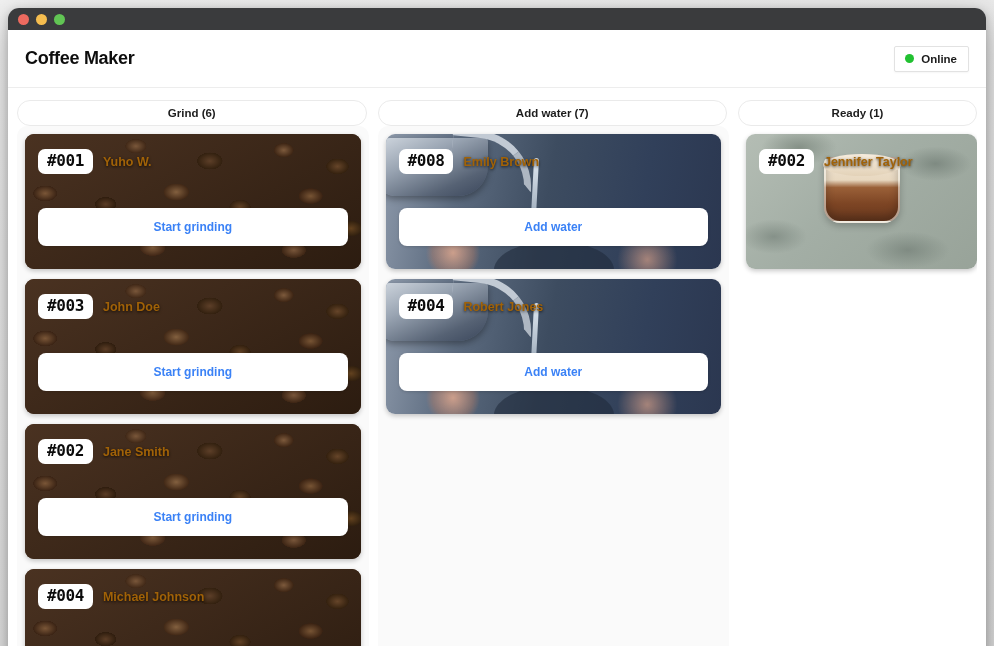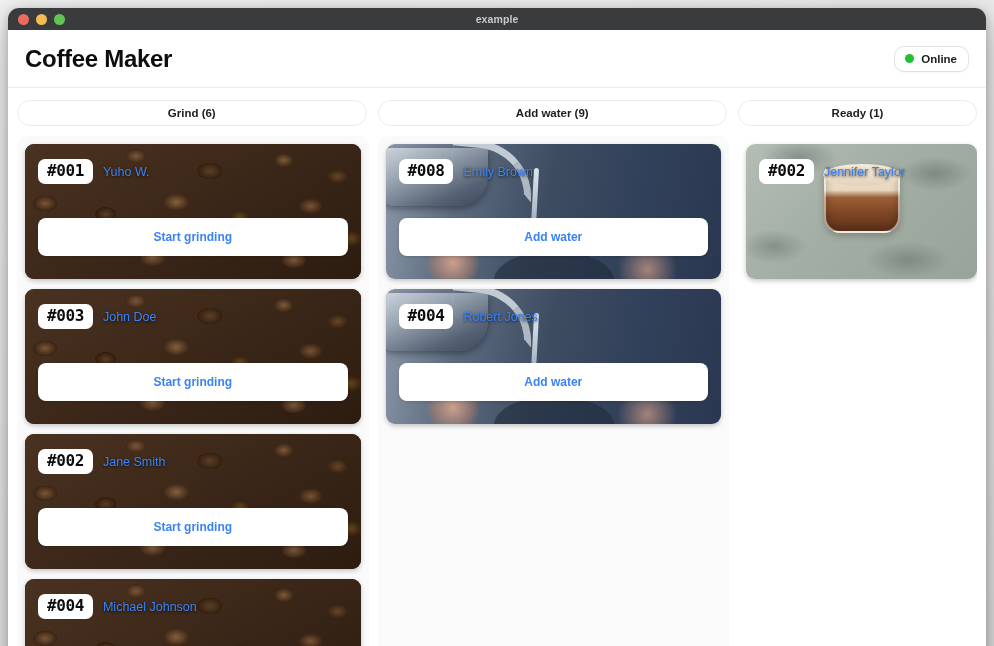--- a/index.html
+++ b/index.html
@@ -66,31 +66,31 @@
   .app-header {
     height: 58px;
     background: #ffffff;
     border-bottom: 1px solid #ededed;
     display: flex;
     align-items: center;
     justify-content: space-between;
     padding: 0 17px 0 17px;
   }
   .app-title {
-    font-size: 24px;
+    font-size: 18px;
     font-weight: bold;
     color: #0d0d0d;
     letter-spacing: -0.3px;
   }
   .status-badge {
     display: flex;
     align-items: center;
     gap: 7px;
     border: 1px solid #e2e2e2;
-    border-radius: 10px;
+    border-radius: 2px;
     padding: 6px 11px 6px 10px;
     background: #ffffff;
     box-shadow: 0 1px 2px rgba(0,0,0,0.04);
   }
   .status-dot {
     width: 9px; height: 9px; border-radius: 50%;
     background: #21c131;
     flex: none;
   }
   .status-text {
@@ -102,21 +102,21 @@
   
   .board {
     background: #ffffff;
     padding: 12px 9px 0 9px;
     height: calc(660px - 22px - 58px);
   }
 
   .tabs-row {
     display: flex;
     gap: 11px;
-    margin-bottom: 10px;
+    margin-bottom: 0;
   }
   .tab {
     flex: 1;
     height: 26px;
     border: 1px solid #eaeaea;
     border-radius: 999px;
     background: #ffffff;
     display: flex;
     align-items: center;
     justify-content: center;
@@ -264,22 +264,22 @@
     padding: 3px 9px 4px 9px;
     font-family: "DejaVu Sans Mono", monospace;
     font-size: 16px;
     font-weight: bold;
     color: #0b0b0b;
     letter-spacing: -0.4px;
     line-height: 1.15;
   }
   .cust-name {
     font-size: 12.5px;
-    font-weight: normal;
-    color: #3b82f6;
+    font-weight: bold;
+    color: #a16207;
     text-shadow: 0 1px 3px rgba(0,0,0,0.75);
   }
   .card-action {
     position: absolute;
     left: 13px; right: 13px; bottom: 23px;
     height: 38px;
     background: #ffffff;
     border-radius: 8px;
     display: flex;
     align-items: center;
@@ -295,36 +295,35 @@
 
 <div id="root">
   <div class="window">
 
     <div class="titlebar">
       <div class="lights">
         <span class="light red"></span>
         <span class="light yellow"></span>
         <span class="light green"></span>
       </div>
-      <div class="win-title">example</div>
     </div>
 
     <div class="app-header">
       <div class="app-title">Coffee Maker</div>
       <div class="status-badge">
         <span class="status-dot"></span>
         <span class="status-text">Online</span>
       </div>
     </div>
 
     <div class="board">
 
       <div class="tabs-row">
         <div class="tab">Grind (6)</div>
-        <div class="tab">Add water (9)</div>
+        <div class="tab">Add water (7)</div>
         <div class="tab col-ready">Ready (1)</div>
       </div>
 
       <div class="cols-row">
 
         <div class="col">
           <div class="cards">
 
             <div class="card">
               <div class="card-bg bg-beans"></div>

